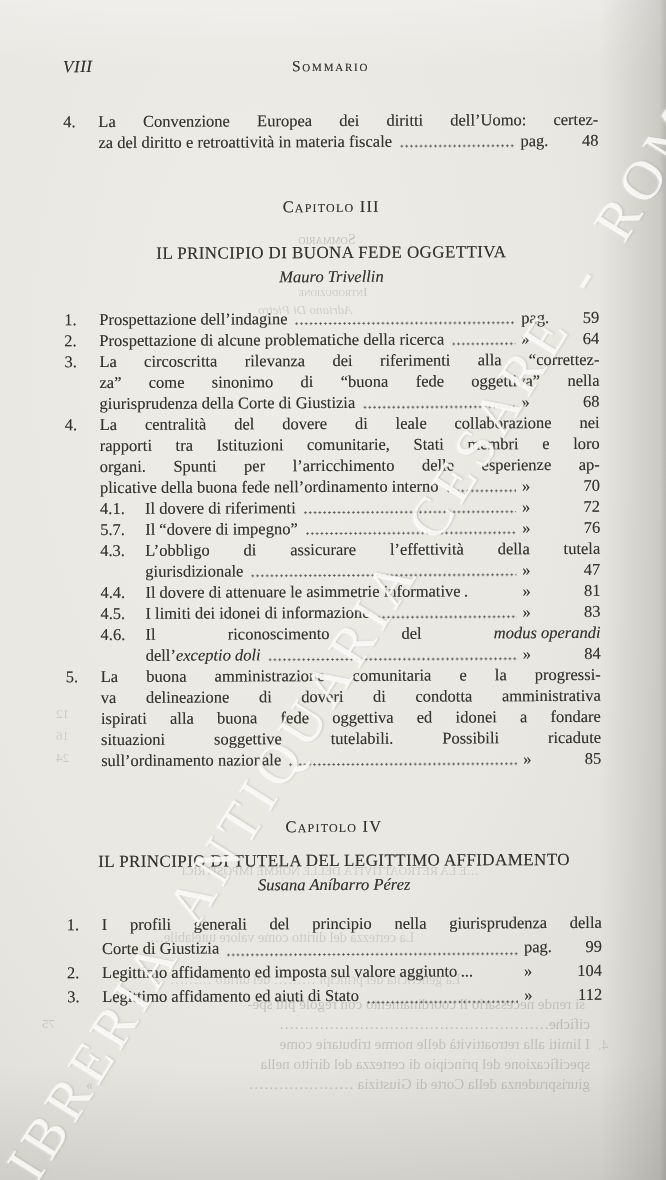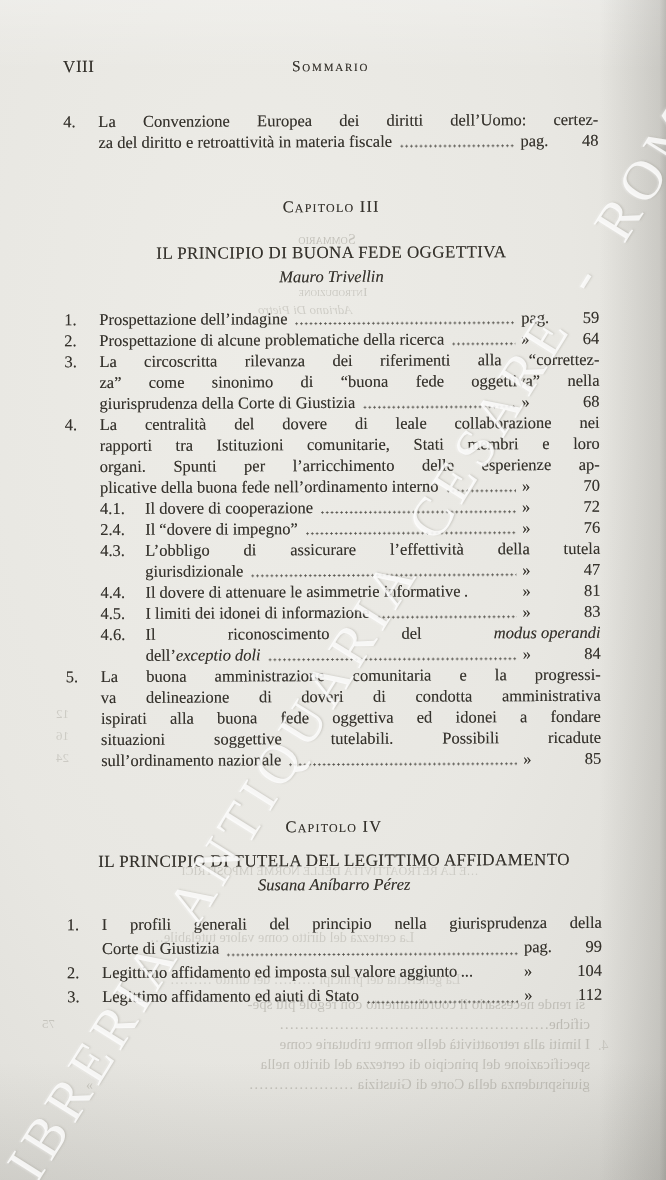--- a/index.html
+++ b/index.html
@@ -15,21 +15,21 @@
   .page{position:relative;width:666px;height:1180px;}
   .content{
     position:relative;z-index:2;
     padding:56px 66px 0 65px;
     font-size:16.5px;
     text-shadow:0 0 .6px rgba(53,50,44,.5);
     transform:rotate(-.25deg);
   }
   
   .hdr{position:relative;height:22px;}
-  .folio{position:absolute;left:0;top:0;font-size:17px;letter-spacing:.5px;}
+  .folio{position:absolute;left:0;top:0;font-size:17px;letter-spacing:.5px;font-style:italic;}
   .running{position:absolute;left:0;right:0;top:1px;text-align:center;
     font-variant:small-caps;font-size:15.5px;letter-spacing:1.8px;}
   
   .row{display:flex;align-items:baseline;line-height:21px;}
   .lh24 .row{line-height:24px;}
   .n{flex:0 0 35px;}
   .ind{flex:0 0 35px;}
   .n2{flex:0 0 45px;}
   .t{white-space:nowrap;}
   .tj{flex:1;text-align:justify;text-align-last:justify;white-space:normal;}
@@ -179,29 +179,29 @@
         <span class="n"></span>
         <span class="t">plicative della buona fede nell’ordinamento interno</span>
         <span class="lead"></span>
         <span class="p">»</span>
         <span class="g">70</span>
       </div>
 
       <div class="row">
         <span class="ind"></span>
         <span class="n2">4.1.</span>
-        <span class="t">Il dovere di cooperazione</span>
+        <span class="t">Il dovere di riferimenti</span>
         <span class="lead"></span>
         <span class="p">»</span>
         <span class="g">72</span>
       </div>
 
       <div class="row">
         <span class="ind"></span>
-        <span class="n2">2.4.</span>
+        <span class="n2">5.7.</span>
         <span class="t">Il “dovere di impegno”</span>
         <span class="lead"></span>
         <span class="p">»</span>
         <span class="g">76</span>
       </div>
 
       <div class="row">
         <span class="ind"></span>
         <span class="n2">4.3.</span>
         <span class="tj">L’obbligo di assicurare l’effettività della tutela</span>

